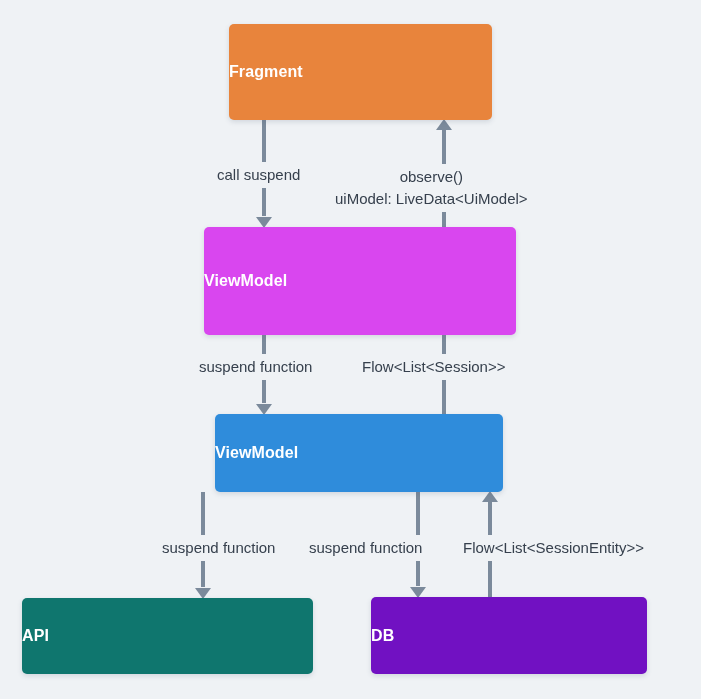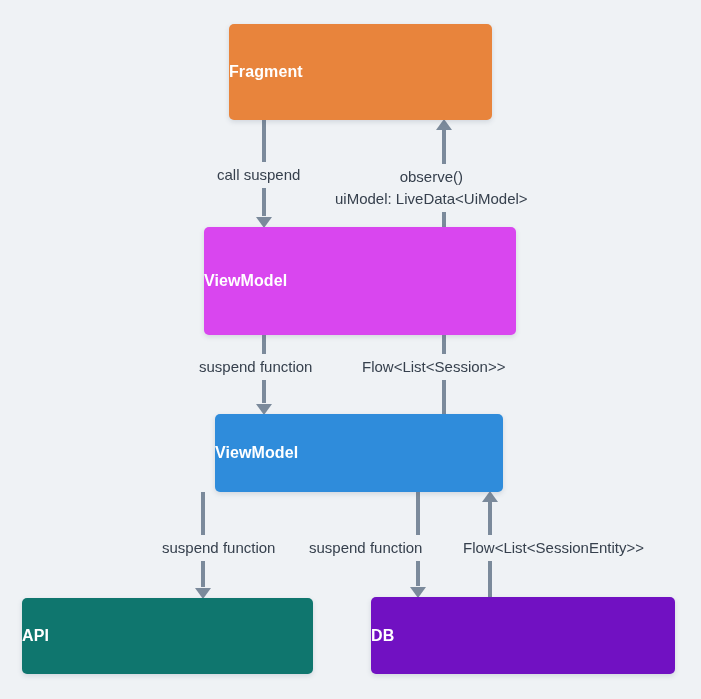--- a/index.html
+++ b/index.html
@@ -35,21 +35,21 @@
     letter-spacing: 0.1px;
     line-height: 1;
     user-select: none;
   }
 
   
   #node-fragment   { left: 229px; top: 24px;  width: 263px; height: 96px; background: #e8843c; }
   #node-viewmodel  { left: 204px; top: 227px; width: 312px; height: 108px; background: #d946ef; }
   #node-repository { left: 215px; top: 414px; width: 288px; height: 78px; background: #2f8cdb; }
   #node-api        { left: 22px;  top: 598px; width: 291px; height: 76px; background: #0f766e; }
-  #node-db         { left: 371px; top: 597px; width: 304px; height: 77px; background: #7111c2; }
+  #node-db         { left: 371px; top: 597px; width: 276px; height: 77px; background: #7111c2; }
 
   
   .connector {
     position: absolute;
     z-index: 1;
     overflow: visible;
   }
   .conn-line {
     position: absolute;
     left: 50%;

